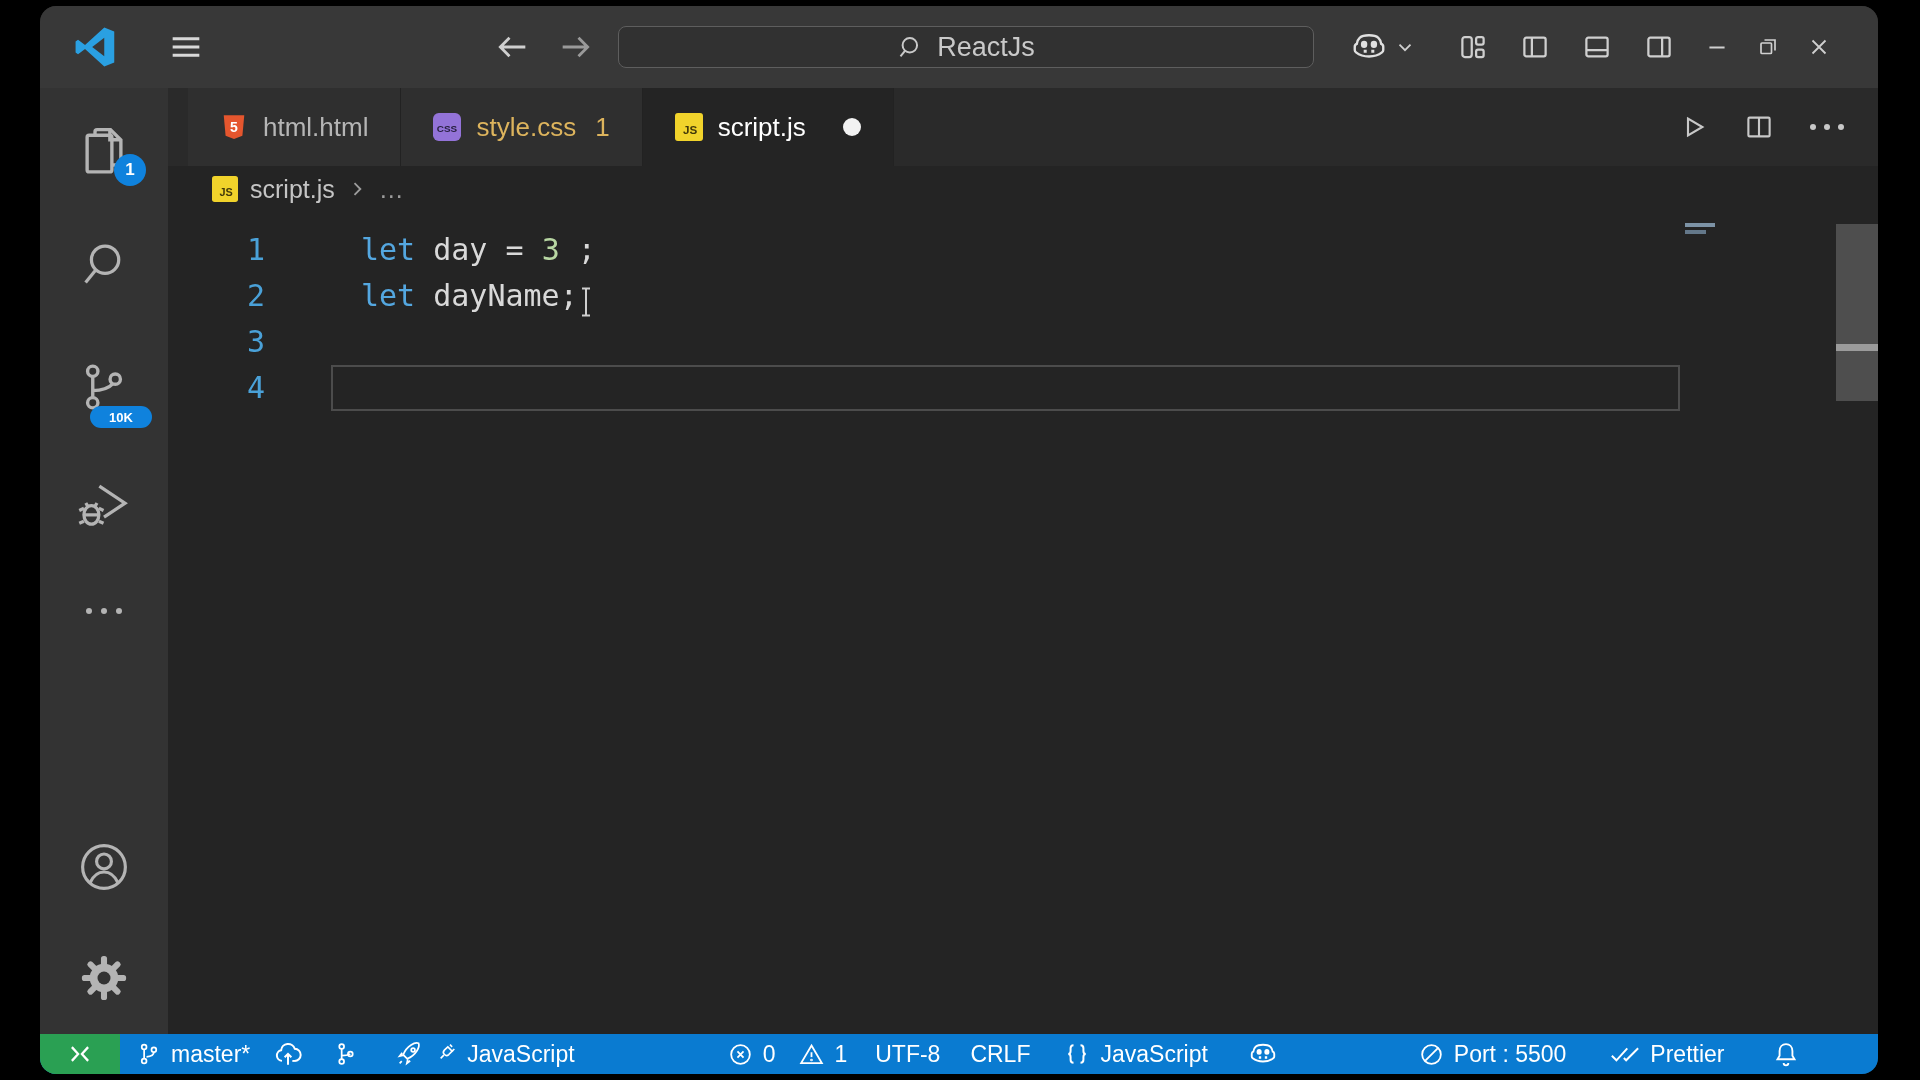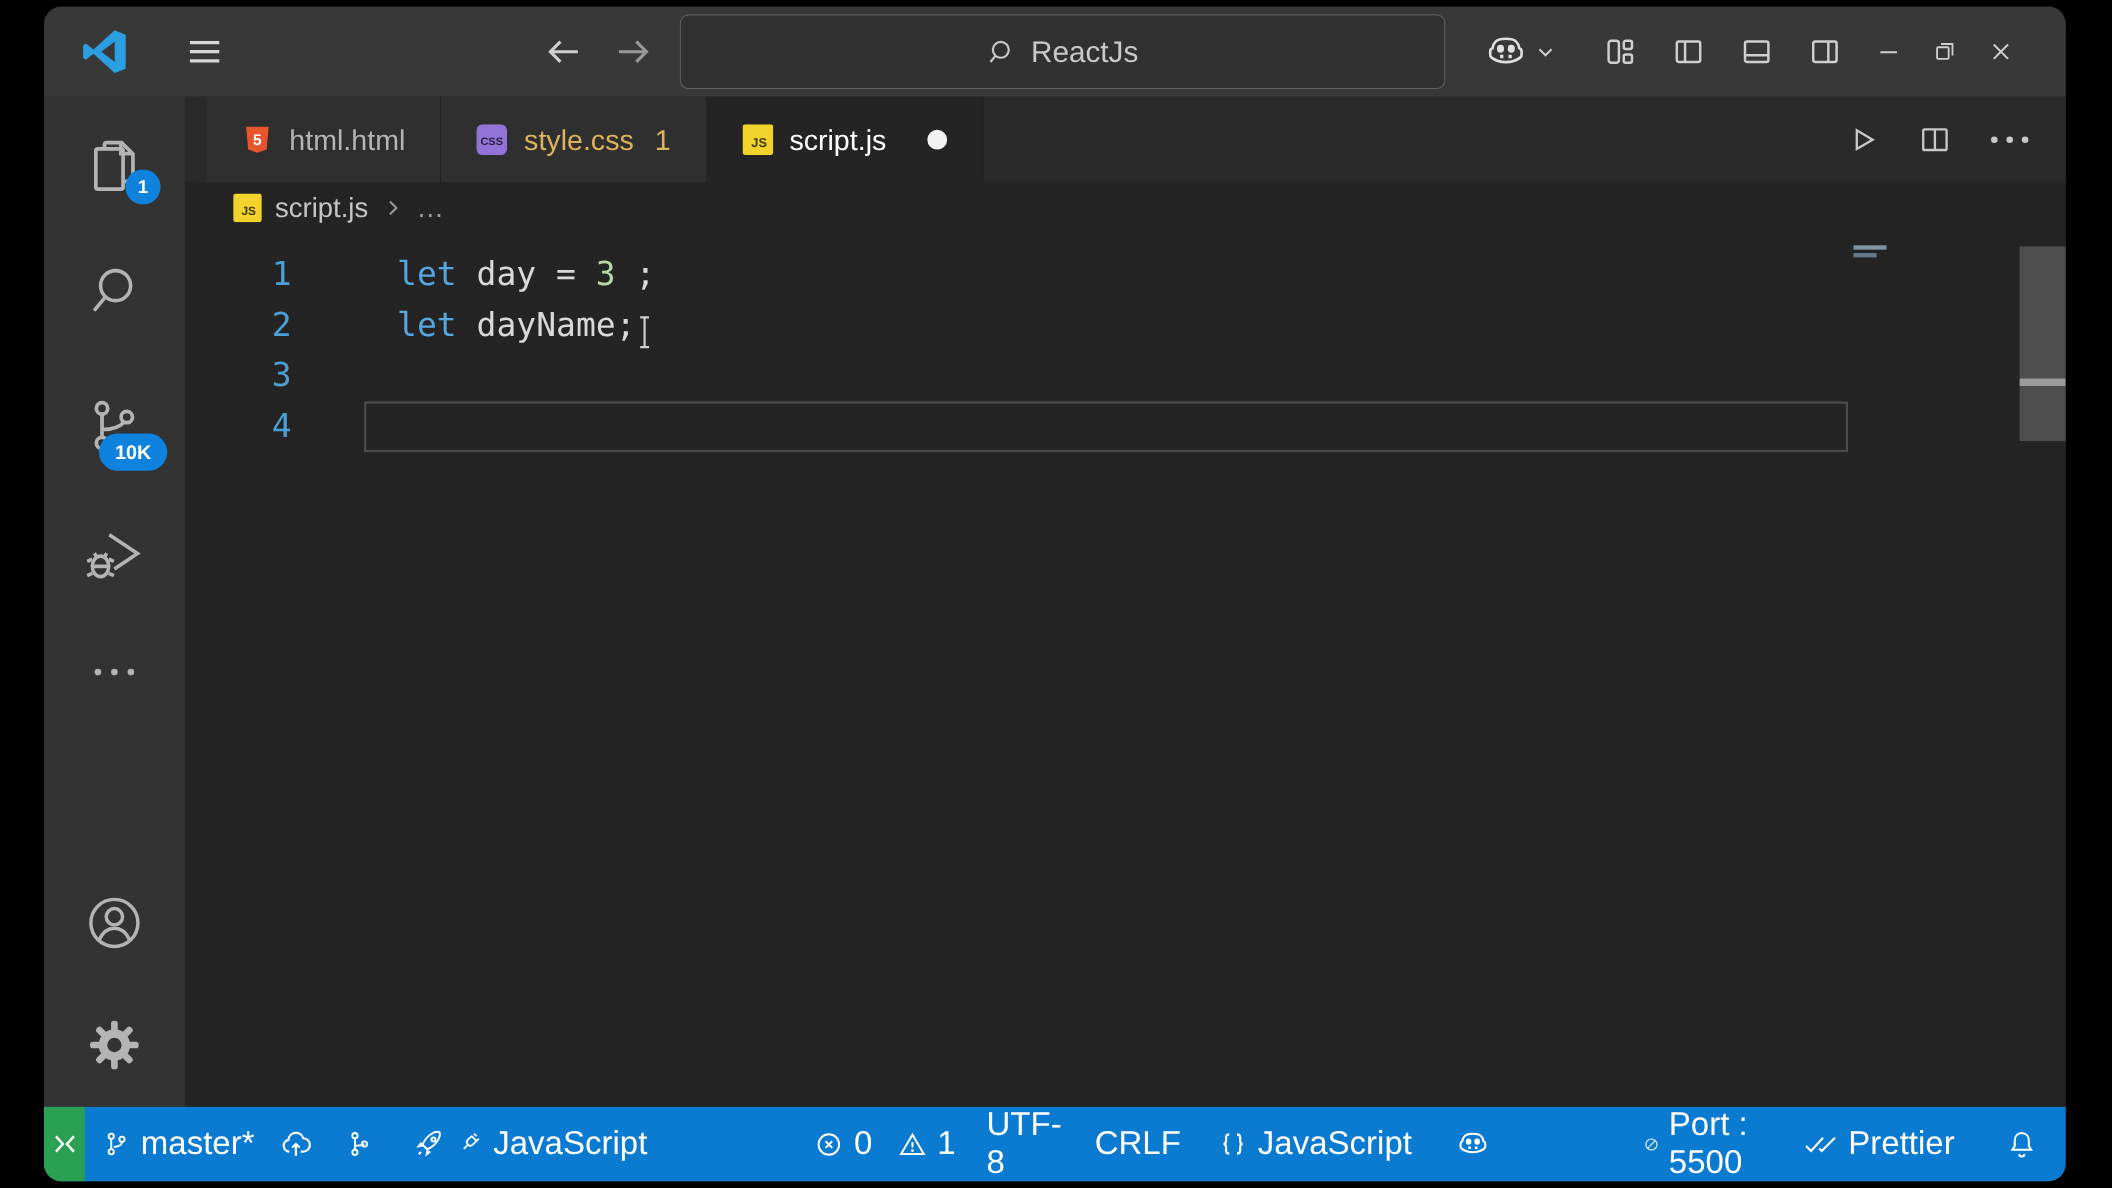--- a/index.html
+++ b/index.html
@@ -10,37 +10,37 @@
             background:#242424; border-radius:16px; overflow:hidden;
             display:flex; flex-direction:column; }
 
   
   .titlebar { flex:0 0 82px; background:#383838; display:flex; align-items:center; }
   .tb-icon { display:flex; align-items:center; justify-content:center; color:#cfcfcf; }
   .logo { margin-left:34px; }
   .burger { margin-left:50px; }
   .nav-back { margin-left:286px; }
   .nav-fwd  { margin-left:24px; color:#9a9a9a; }
-  .searchbox { margin-left:22px; width:696px; height:68px; background:#313131;
+  .searchbox { margin-left:22px; width:696px; height:42px; background:#313131;
                border:1px solid #5e5e5e; border-radius:8px; display:flex;
                align-items:center; justify-content:center; gap:12px;
                color:#c9c9c9; font-size:27px; }
   .copilot-wrap { margin-left:36px; display:flex; align-items:center; gap:6px; }
   .layout-group { margin-left:42px; display:flex; align-items:center; gap:32px; }
   .win-controls { margin-left:30px; display:flex; align-items:center; gap:26px; padding-right:24px; }
 
   
   .main { flex:1; display:flex; min-height:0; }
 
   .activitybar { flex:0 0 128px; background:#333333; position:relative; }
   .ab-item { position:absolute; left:0; width:100%; display:flex; justify-content:center; }
   .ab-badge { position:absolute; background:var(--badge-blue); color:#fff; font-weight:bold;
               border-radius:20px; display:flex; align-items:center; justify-content:center; }
   .badge-one { width:32px; height:32px; font-size:17px; right:22px; bottom:-8px; }
-  .badge-10k { min-width:62px; height:34px; font-size:18px; right:16px; bottom:-14px; padding:0 8px; }
+  .badge-10k { min-width:62px; height:22px; font-size:13px; right:16px; bottom:-14px; padding:0 8px; }
   .ab-dots { display:flex; gap:9px; }
   .ab-dots i, .tab-dots i { width:6px; height:6px; border-radius:50%; background:#b4b4b4; display:block; }
 
   .editorcol { flex:1; display:flex; flex-direction:column; min-width:0; background:#242424; }
 
   
   .tabstrip { flex:0 0 78px; background:#2a2a2a; display:flex; align-items:stretch; }
   .tabspacer { width:20px; }
   .tab { display:flex; align-items:center; gap:15px; padding:0 32px; font-size:26px;
          color:#b5b5b5; background:#2f2f2f; border-right:1px solid #222; cursor:default; }
@@ -72,21 +72,21 @@
   .minimap { position:absolute; left:1517px; top:11px; display:flex; flex-direction:column; gap:3px; }
   .minimap .mm1 { width:30px; height:4px; background:#7d93a6; }
   .minimap .mm2 { width:21px; height:4px; background:#64788a; }
   .scrollbar { position:absolute; right:0; top:0; width:42px; height:100%; }
   .sb-slider1 { position:absolute; top:12px; left:0; width:100%; height:120px; background:#4e4e4e; }
   .sb-stripe  { position:absolute; top:132px; left:0; width:100%; height:7px; background:#9b9b9b; }
   .sb-slider2 { position:absolute; top:139px; left:0; width:100%; height:50px; background:#4e4e4e; }
 
   
   .statusbar { flex:0 0 40px; background:var(--statusbar-blue); color:#fff; display:flex;
-               align-items:center; font-size:30px; }
+               align-items:center; font-size:23px; }
   .sb-item { display:flex; align-items:center; gap:9px; height:100%; }
   .remote { width:80px; background:var(--remote-green); justify-content:center; }
   .ml16{margin-left:16px} .ml28{margin-left:28px} .ml30{margin-left:30px} .ml33{margin-left:33px}
   .ml36{margin-left:36px} .ml40{margin-left:40px} .ml43{margin-left:43px} .ml47{margin-left:47px}
   .ml140{margin-left:140px} .ml152{margin-left:152px}
   .gap14 { margin-left:14px; display:flex; align-items:center; gap:6px; }
 
   svg { display:block; }
 </style>
 </head>

